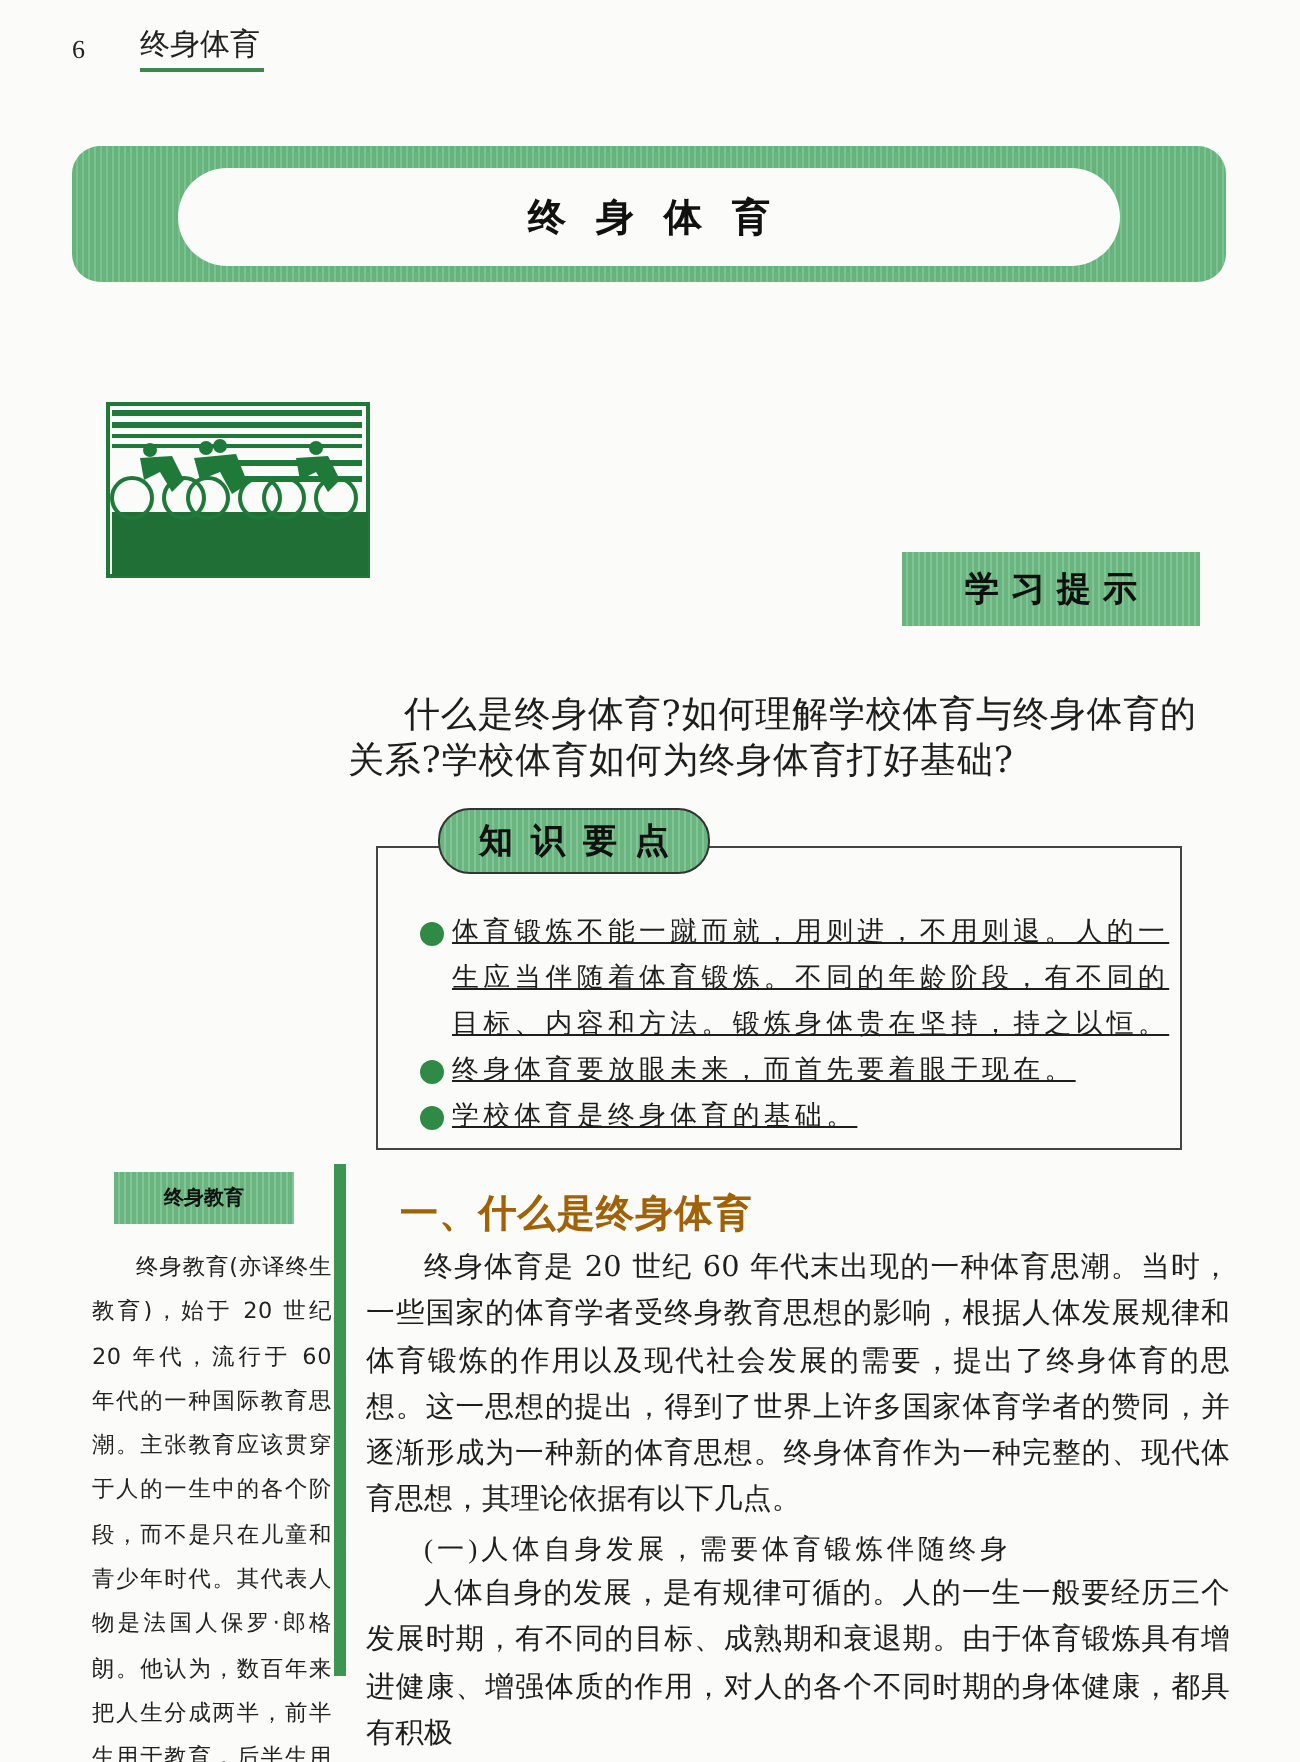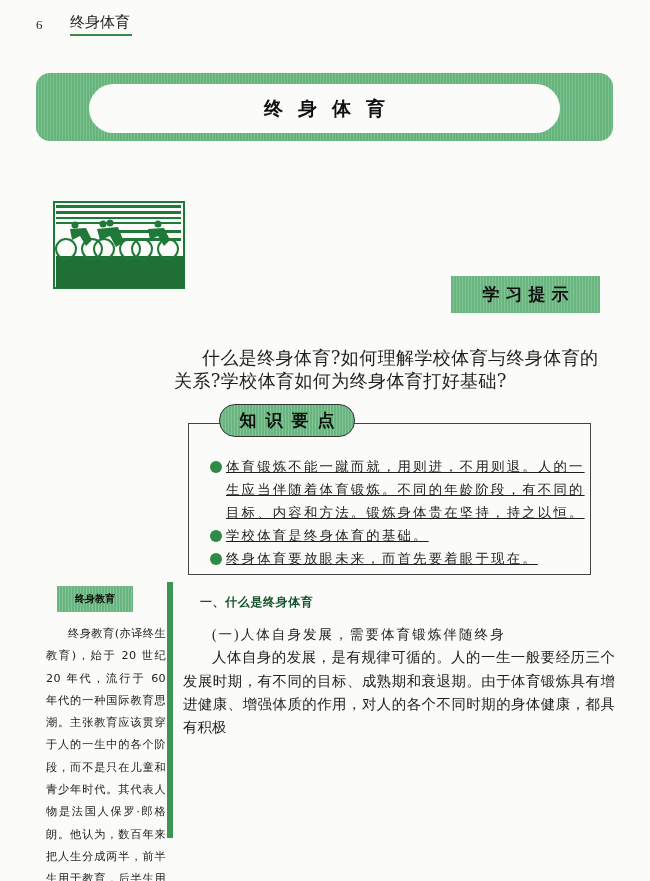--- a/index.html
+++ b/index.html
@@ -32,30 +32,30 @@
     .kp-box { left: 188px; top: 423px; width: 401px; height: 150px; border: 1.5px solid #444; }
     .kp-tab { left: 219px; top: 404px; width: 134px; height: 31px; border: 1.5px solid #333; border-radius: 16px;
       background: repeating-linear-gradient(90deg, #6ab57f 0px, #6ab57f 2px, #82c697 2px, #82c697 3px);
       display: flex; align-items: center; justify-content: center; }
     .kp-label { font-family: "DejaVu Sans", sans-serif; font-weight: bold; font-size: 17px; letter-spacing: 9px; margin-left: 9px; color: #111; }
     .kp-list { left: 210px; top: 455px; width: 378px; margin: 0; padding: 0; list-style: none;
       font-size: 13.4px; line-height: 23px; letter-spacing: 2.2px; }
     .kp-list li { position: relative; padding-left: 16px; text-decoration: underline; }
     .kp-list .bullet { position: absolute; left: 0; top: 6px; width: 12px; height: 12px; border-radius: 50%; background: #2f8a45; }
 
-    .side-tag { left: 57px; top: 586px; width: 76px; height: 26px;
+    .side-tag { left: 57px; top: 586px; width: 90px; height: 26px;
       background: repeating-linear-gradient(90deg, #6ab57f 0px, #6ab57f 2px, #82c697 2px, #82c697 3px);
       display: flex; align-items: center; justify-content: center; }
     .side-tag-label { font-family: "DejaVu Sans", sans-serif; font-weight: bold; font-size: 10px; color: #111; }
     .side-text { left: 46px; top: 623px; width: 120px; font-size: 11.2px; line-height: 22.3px; text-indent: 22px;
       text-align: justify; letter-spacing: 0.3px; font-family: "DejaVu Sans", sans-serif; color: #222; }
 
     .green-bar { left: 167px; top: 582px; width: 6px; height: 256px; background: #3c9651; }
 
-    .section-head { left: 200px; top: 594px; font-family: "DejaVu Sans", sans-serif; font-size: 12px; color: #14532d; font-weight: bold; letter-spacing: 0.6px; }
+    .section-head { left: 200px; top: 594px; font-family: "DejaVu Sans", sans-serif; font-size: 19px; color: #a16207; font-weight: bold; letter-spacing: 0.6px; }
     .body-text { left: 183px; top: 623px; width: 432px; font-size: 14.4px; line-height: 23.3px; letter-spacing: 0.1px; }
     .body-text p { margin: 0; text-indent: 29px; text-align: justify; }
     .body-text .sub { text-indent: 29px; letter-spacing: 2px; font-size: 13.6px; font-family: Liberation Serif, serif; }
   </style>
 </head>
 <body>
 
 <span class="abs page-num">6</span>
 <span class="abs running-head">终身体育</span>
 
@@ -101,28 +101,29 @@
 </div>
 
 <div class="abs intro">什么是终身体育?如何理解学校体育与终身体育的关系?学校体育如何为终身体育打好基础?</div>
 
 <div class="abs kp-box"></div>
 <div class="abs kp-tab">
   <span class="kp-label">知识要点</span>
 </div>
 <ul class="abs kp-list">
   <li><span class="bullet"></span><span>体育锻炼不能一蹴而就，用则进，不用则退。人的一生应当伴随着体育锻炼。不同的年龄阶段，有不同的目标、内容和方法。锻炼身体贵在坚持，持之以恒。</span></li>
+  <li><span class="bullet"></span><span>终身体育要放眼未来，而首先要着眼于现在。</span></li>
   <li><span class="bullet"></span><span>学校体育是终身体育的基础。</span></li>
-  <li><span class="bullet"></span><span>终身体育要放眼未来，而首先要着眼于现在。</span></li>
 </ul>
 
 <div class="abs side-tag">
   <span class="side-tag-label">终身教育</span>
 </div>
 <div class="abs side-text">终身教育(亦译终生教育)，始于 20 世纪 20 年代，流行于 60 年代的一种国际教育思潮。主张教育应该贯穿于人的一生中的各个阶段，而不是只在儿童和青少年时代。其代表人物是法国人保罗·郎格朗。他认为，数百年来把人生分成两半，前半生用于教育，后半生用于劳动，是毫无科学根据的。</div>
 
 <div class="abs green-bar"></div>
 
 <div class="abs section-head">一、什么是终身体育</div>
 <div class="abs body-text">
+  <p>终身体育是 20 世纪 60 年代末出现的一种体育思潮。当时，一些国家的体育学者受终身教育思想的影响，根据人体发展规律和体育锻炼的作用以及现代社会发展的需要，提出了终身体育的思想。这一思想的提出，得到了世界上许多国家体育学者的赞同，并逐渐形成为一种新的体育思想。终身体育作为一种完整的、现代体育思想，其理论依据有以下几点。</p>
   <p class="sub">(一)人体自身发展，需要体育锻炼伴随终身</p>
   <p>人体自身的发展，是有规律可循的。人的一生一般要经历三个发展时期，有不同的目标、成熟期和衰退期。由于体育锻炼具有增进健康、增强体质的作用，对人的各个不同时期的身体健康，都具有积极</p>
 </div>
 
 </body></html>

